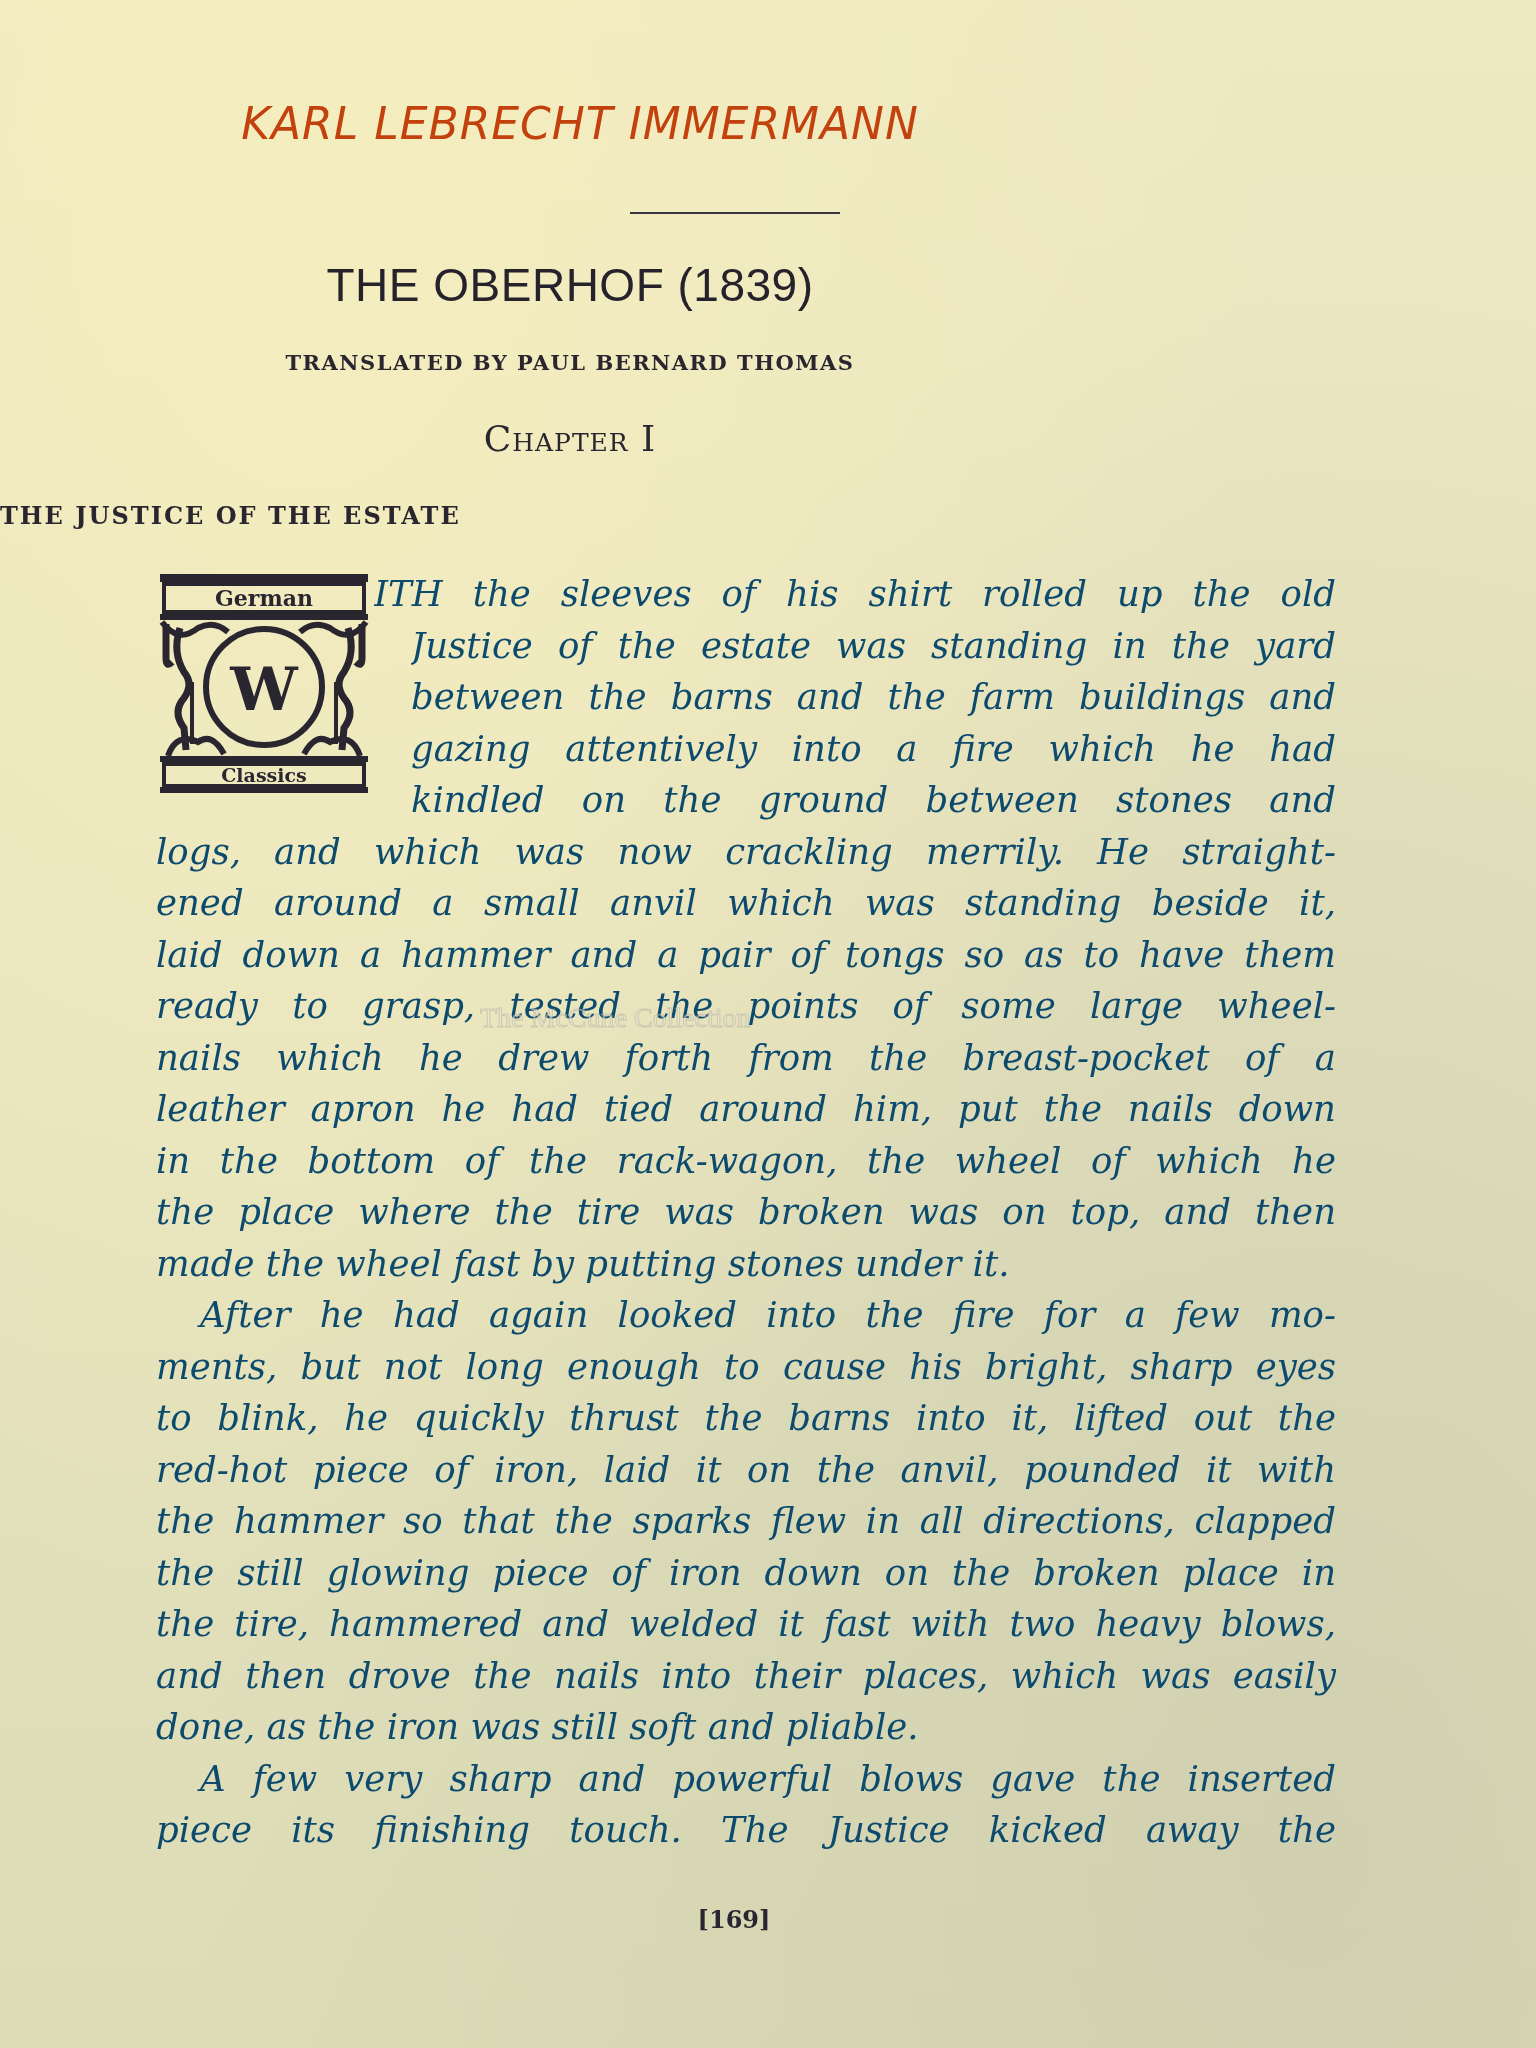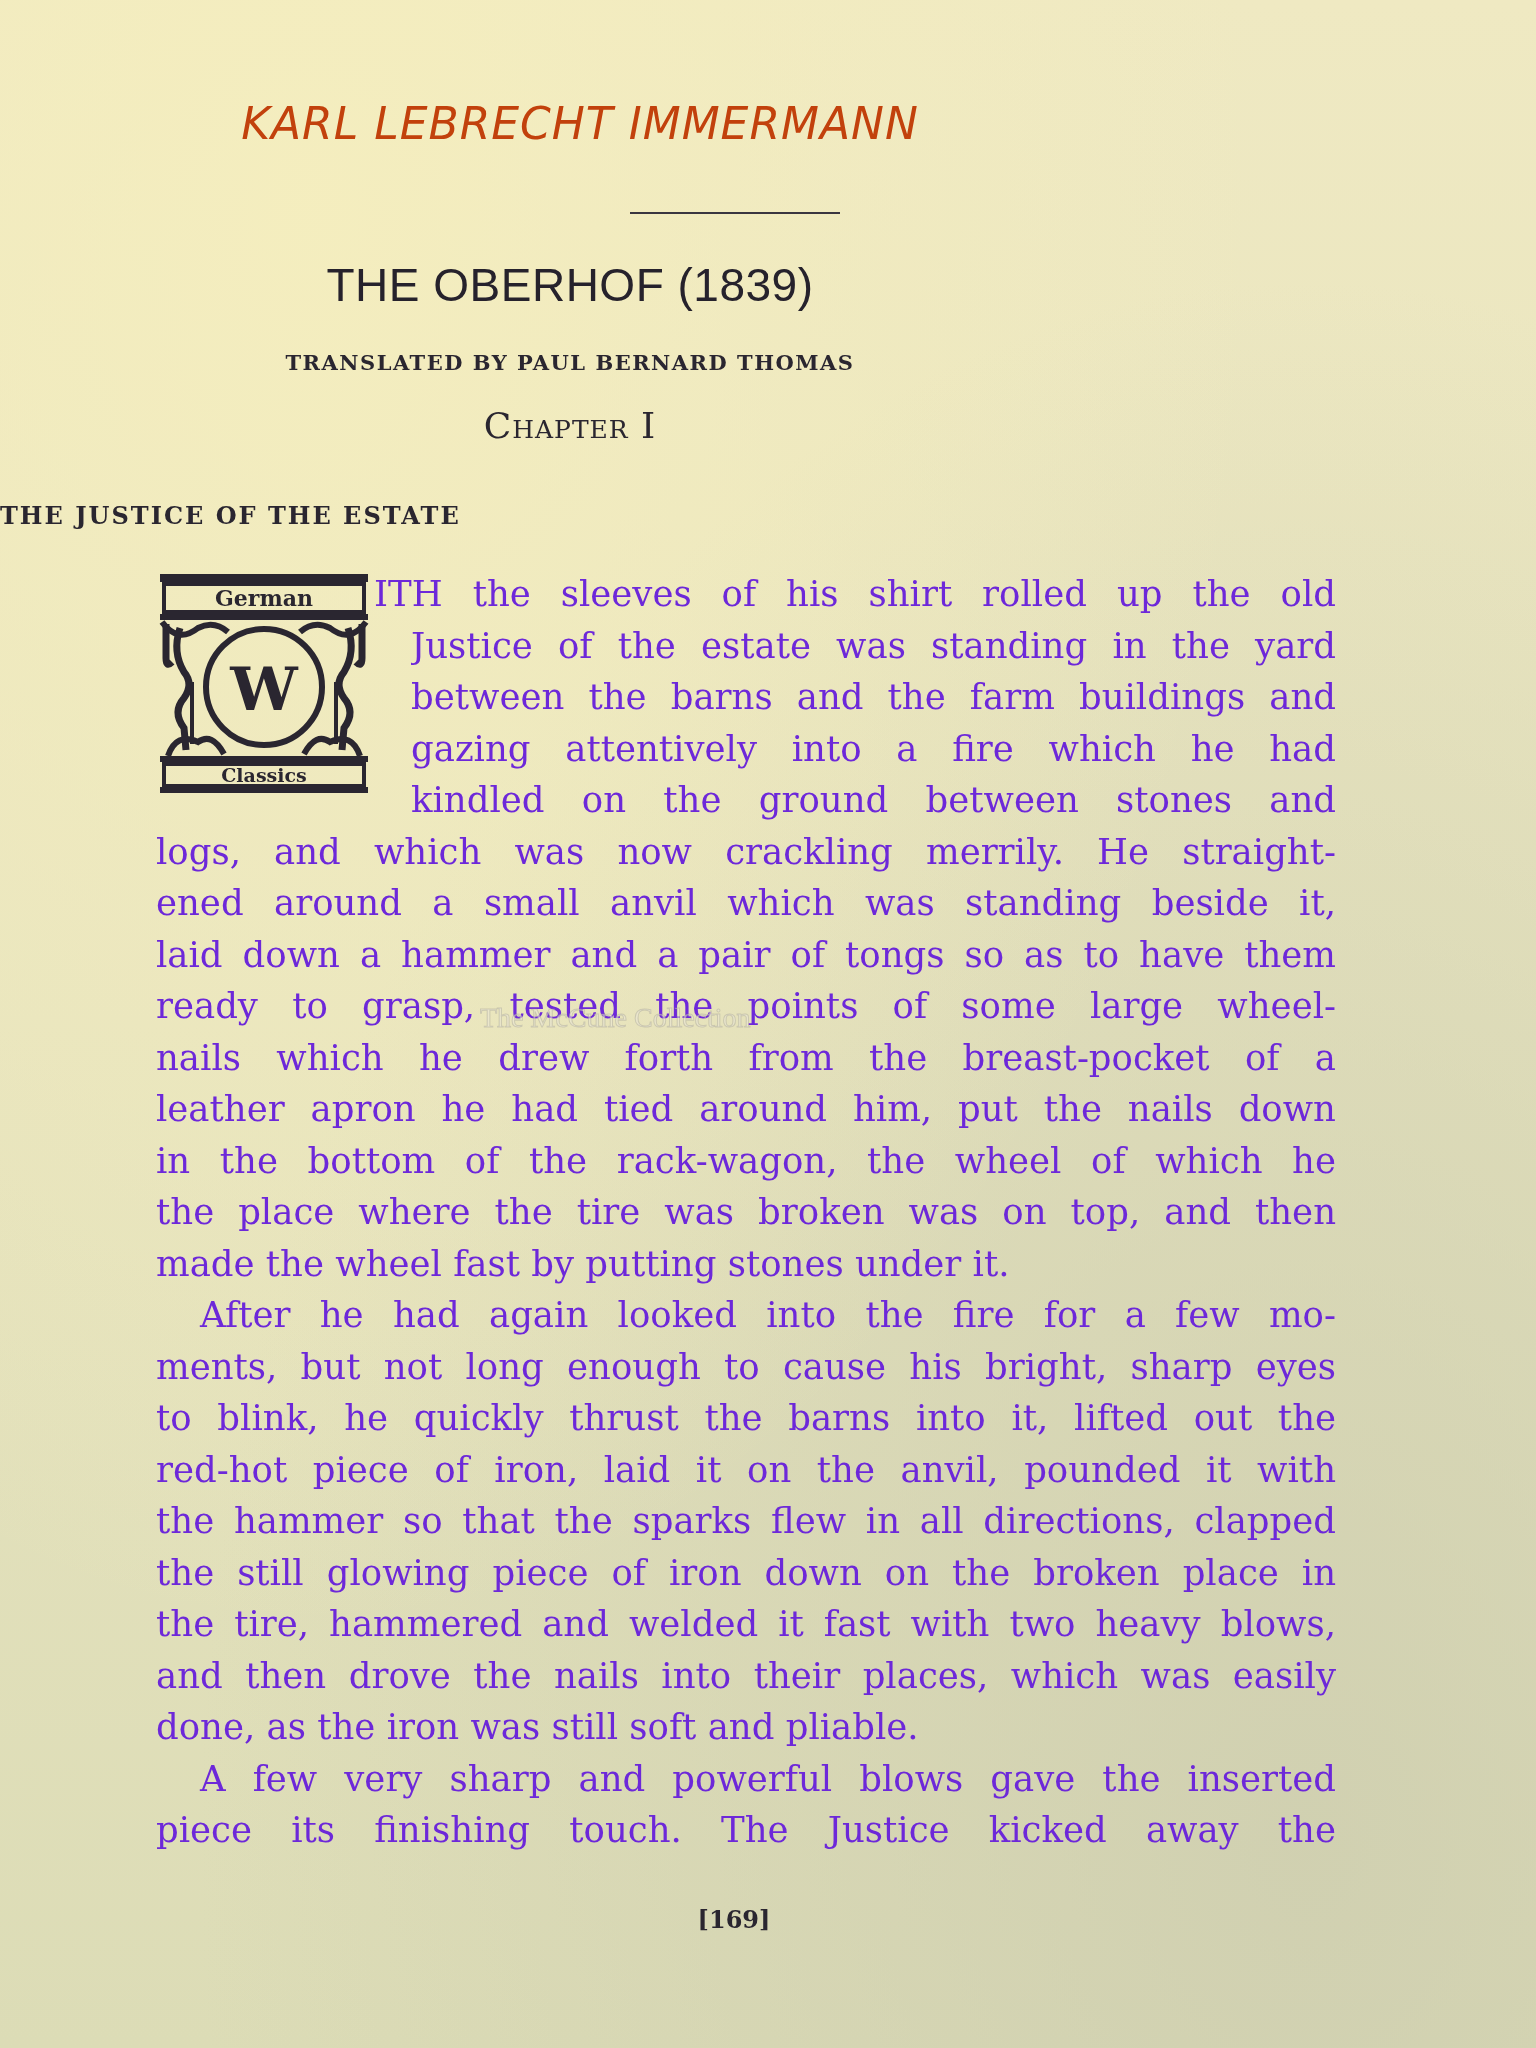--- a/index.html
+++ b/index.html
@@ -60,21 +60,21 @@
     left: 0; width: 1140px;
     text-align: center;
     font-family: "DejaVu Serif", serif;
     font-weight: bold;
     font-size: 21px;
     letter-spacing: 1.5px;
     color: #2a2630;
   }
   .chapter {
     position: absolute;
-    top: 405px;
+    top: 418px;
     left: 0; width: 1140px;
     text-align: center;
     font-family: "DejaVu Serif", serif;
     font-size: 36px;
     font-variant: small-caps;
     letter-spacing: 1px;
     color: #2a2630;
   }
   .chapter-sub {
     position: absolute;
@@ -87,22 +87,23 @@
     color: #2a2630;
   }
   .body {
     position: absolute;
     top: 568px;
     left: 156px;
     width: 1180px;
     font-family: "DejaVu Serif", serif;
     font-size: 35.5px;
     line-height: 51.5px;
-    color: #6d28d9;
+    color: #0c4a6e;
     text-align: justify;
+    font-style: italic;
   }
   .line {
     display: block;
     text-align: justify;
     text-align-last: justify;
     white-space: nowrap;
     height: 51.5px;
   }
   .line.left { text-align-last: left; }
   .line.first { margin-left: 216px; }

